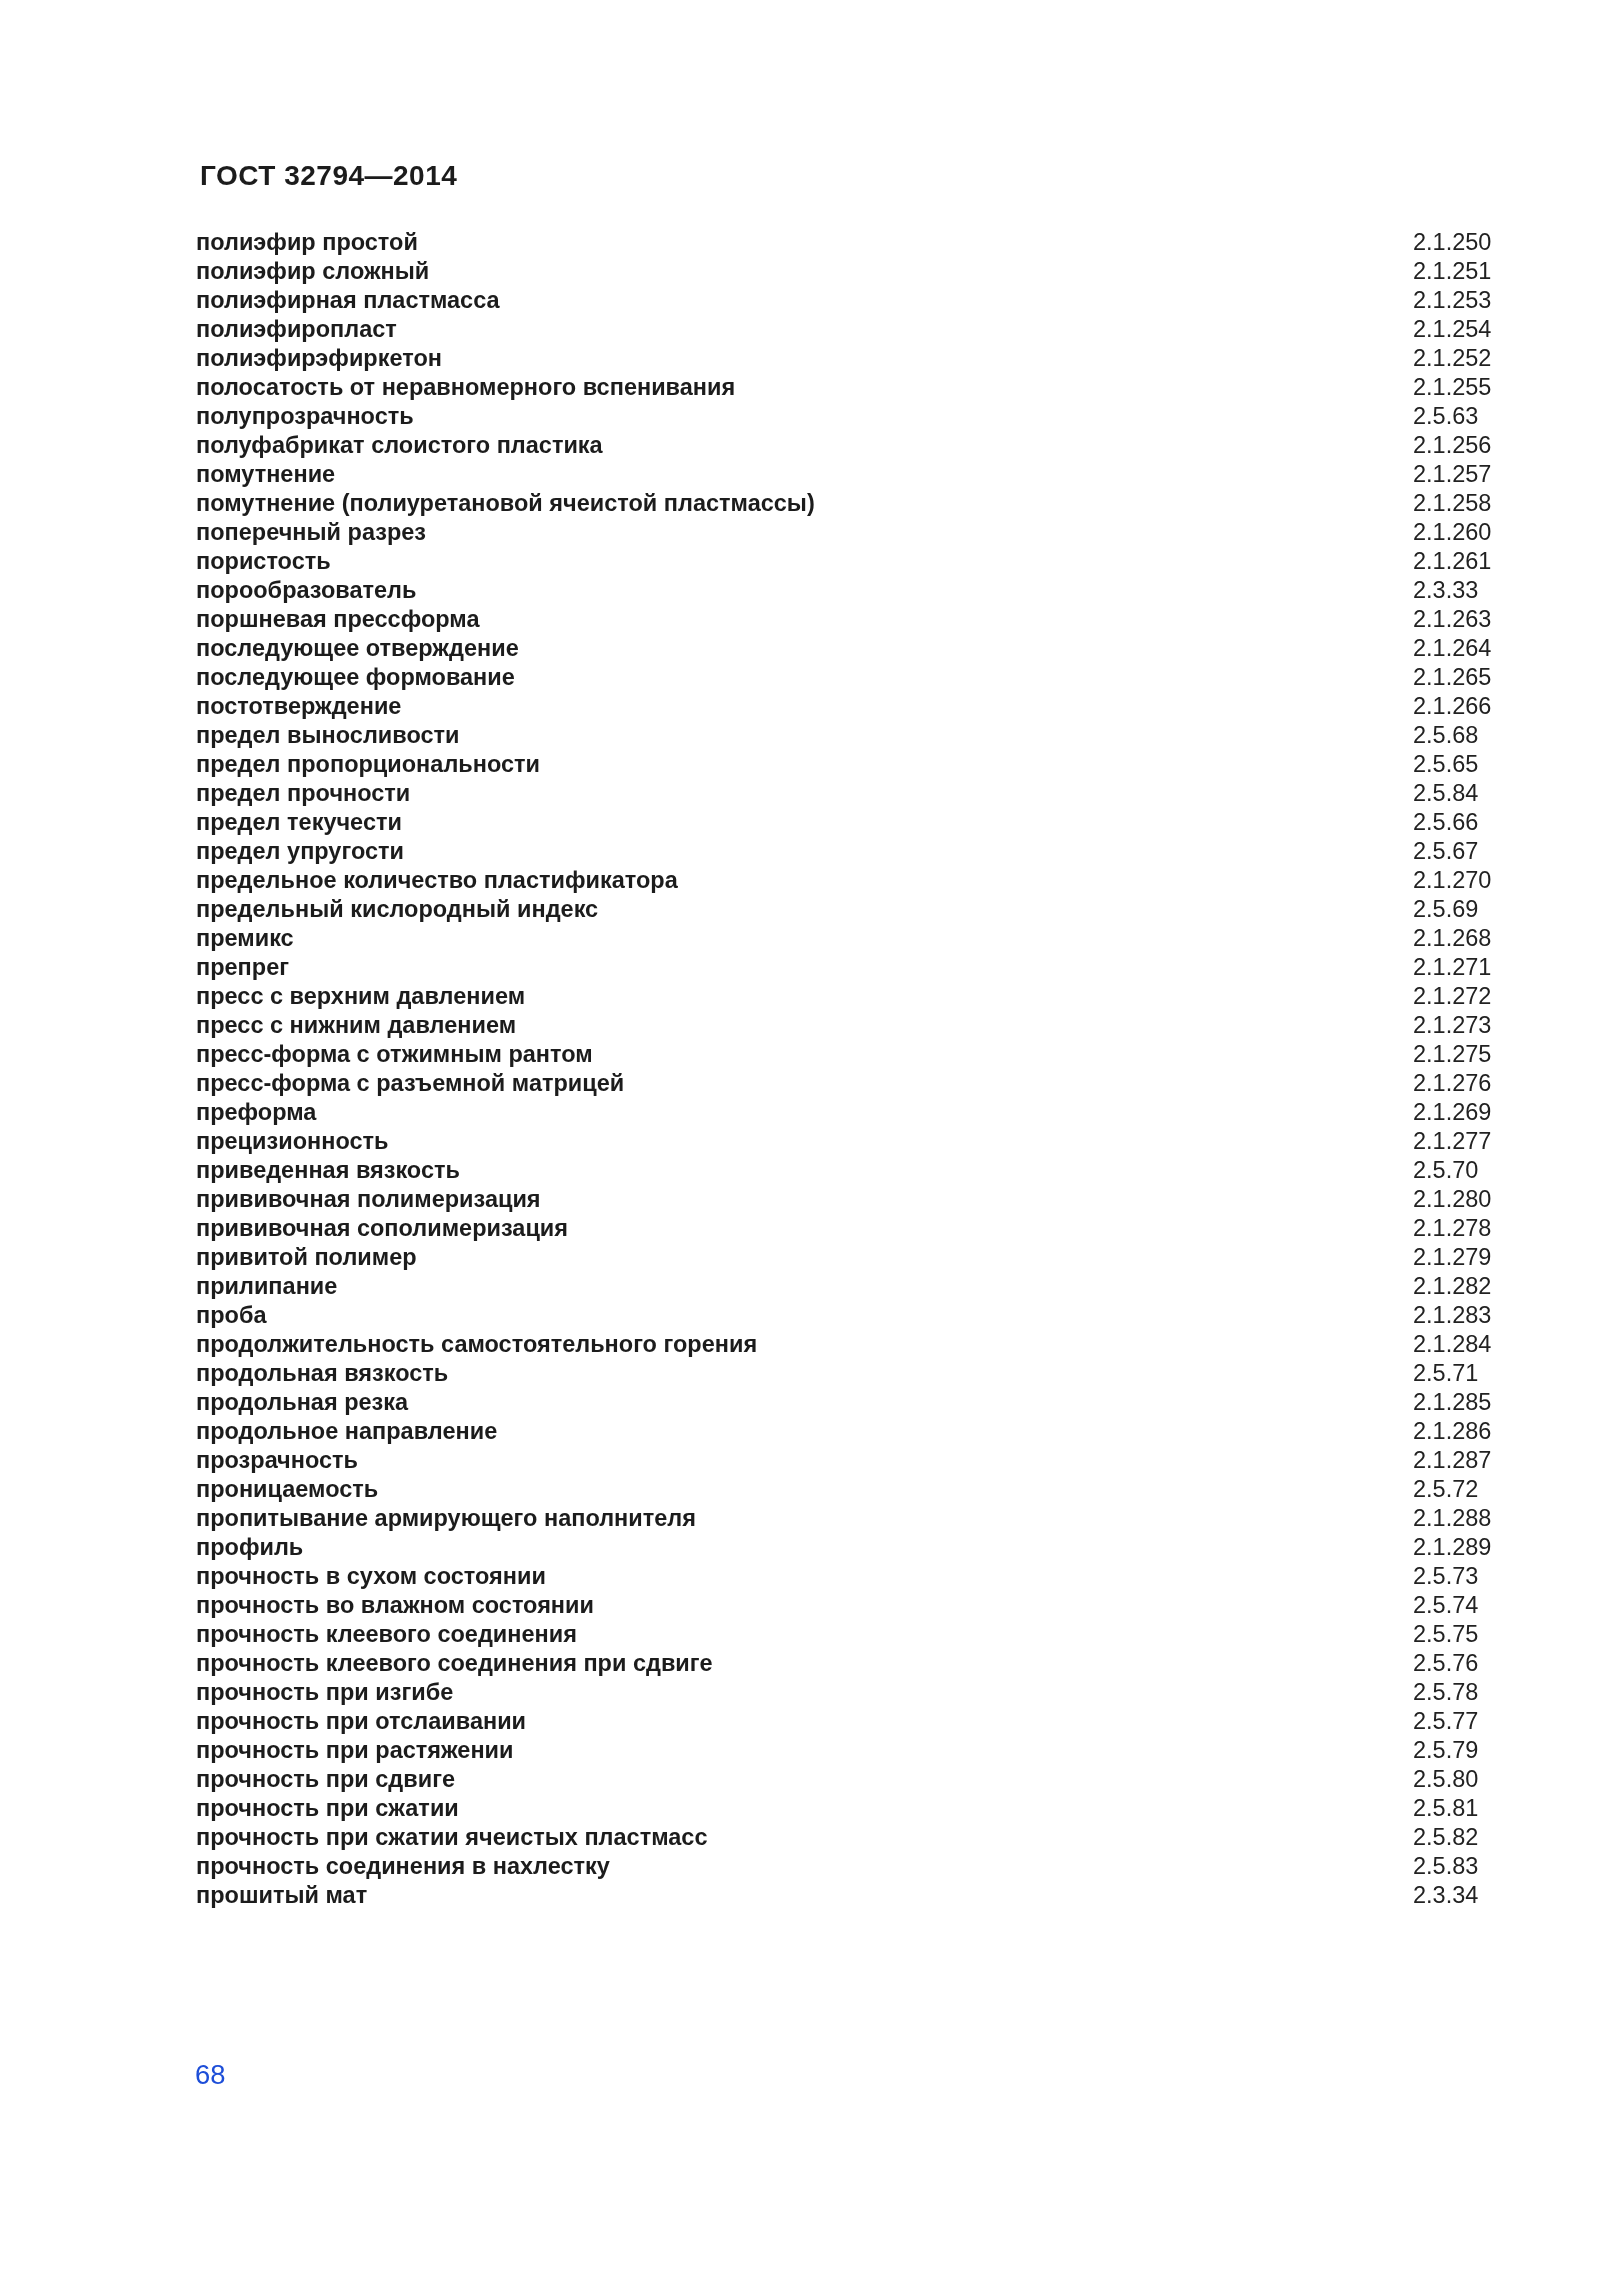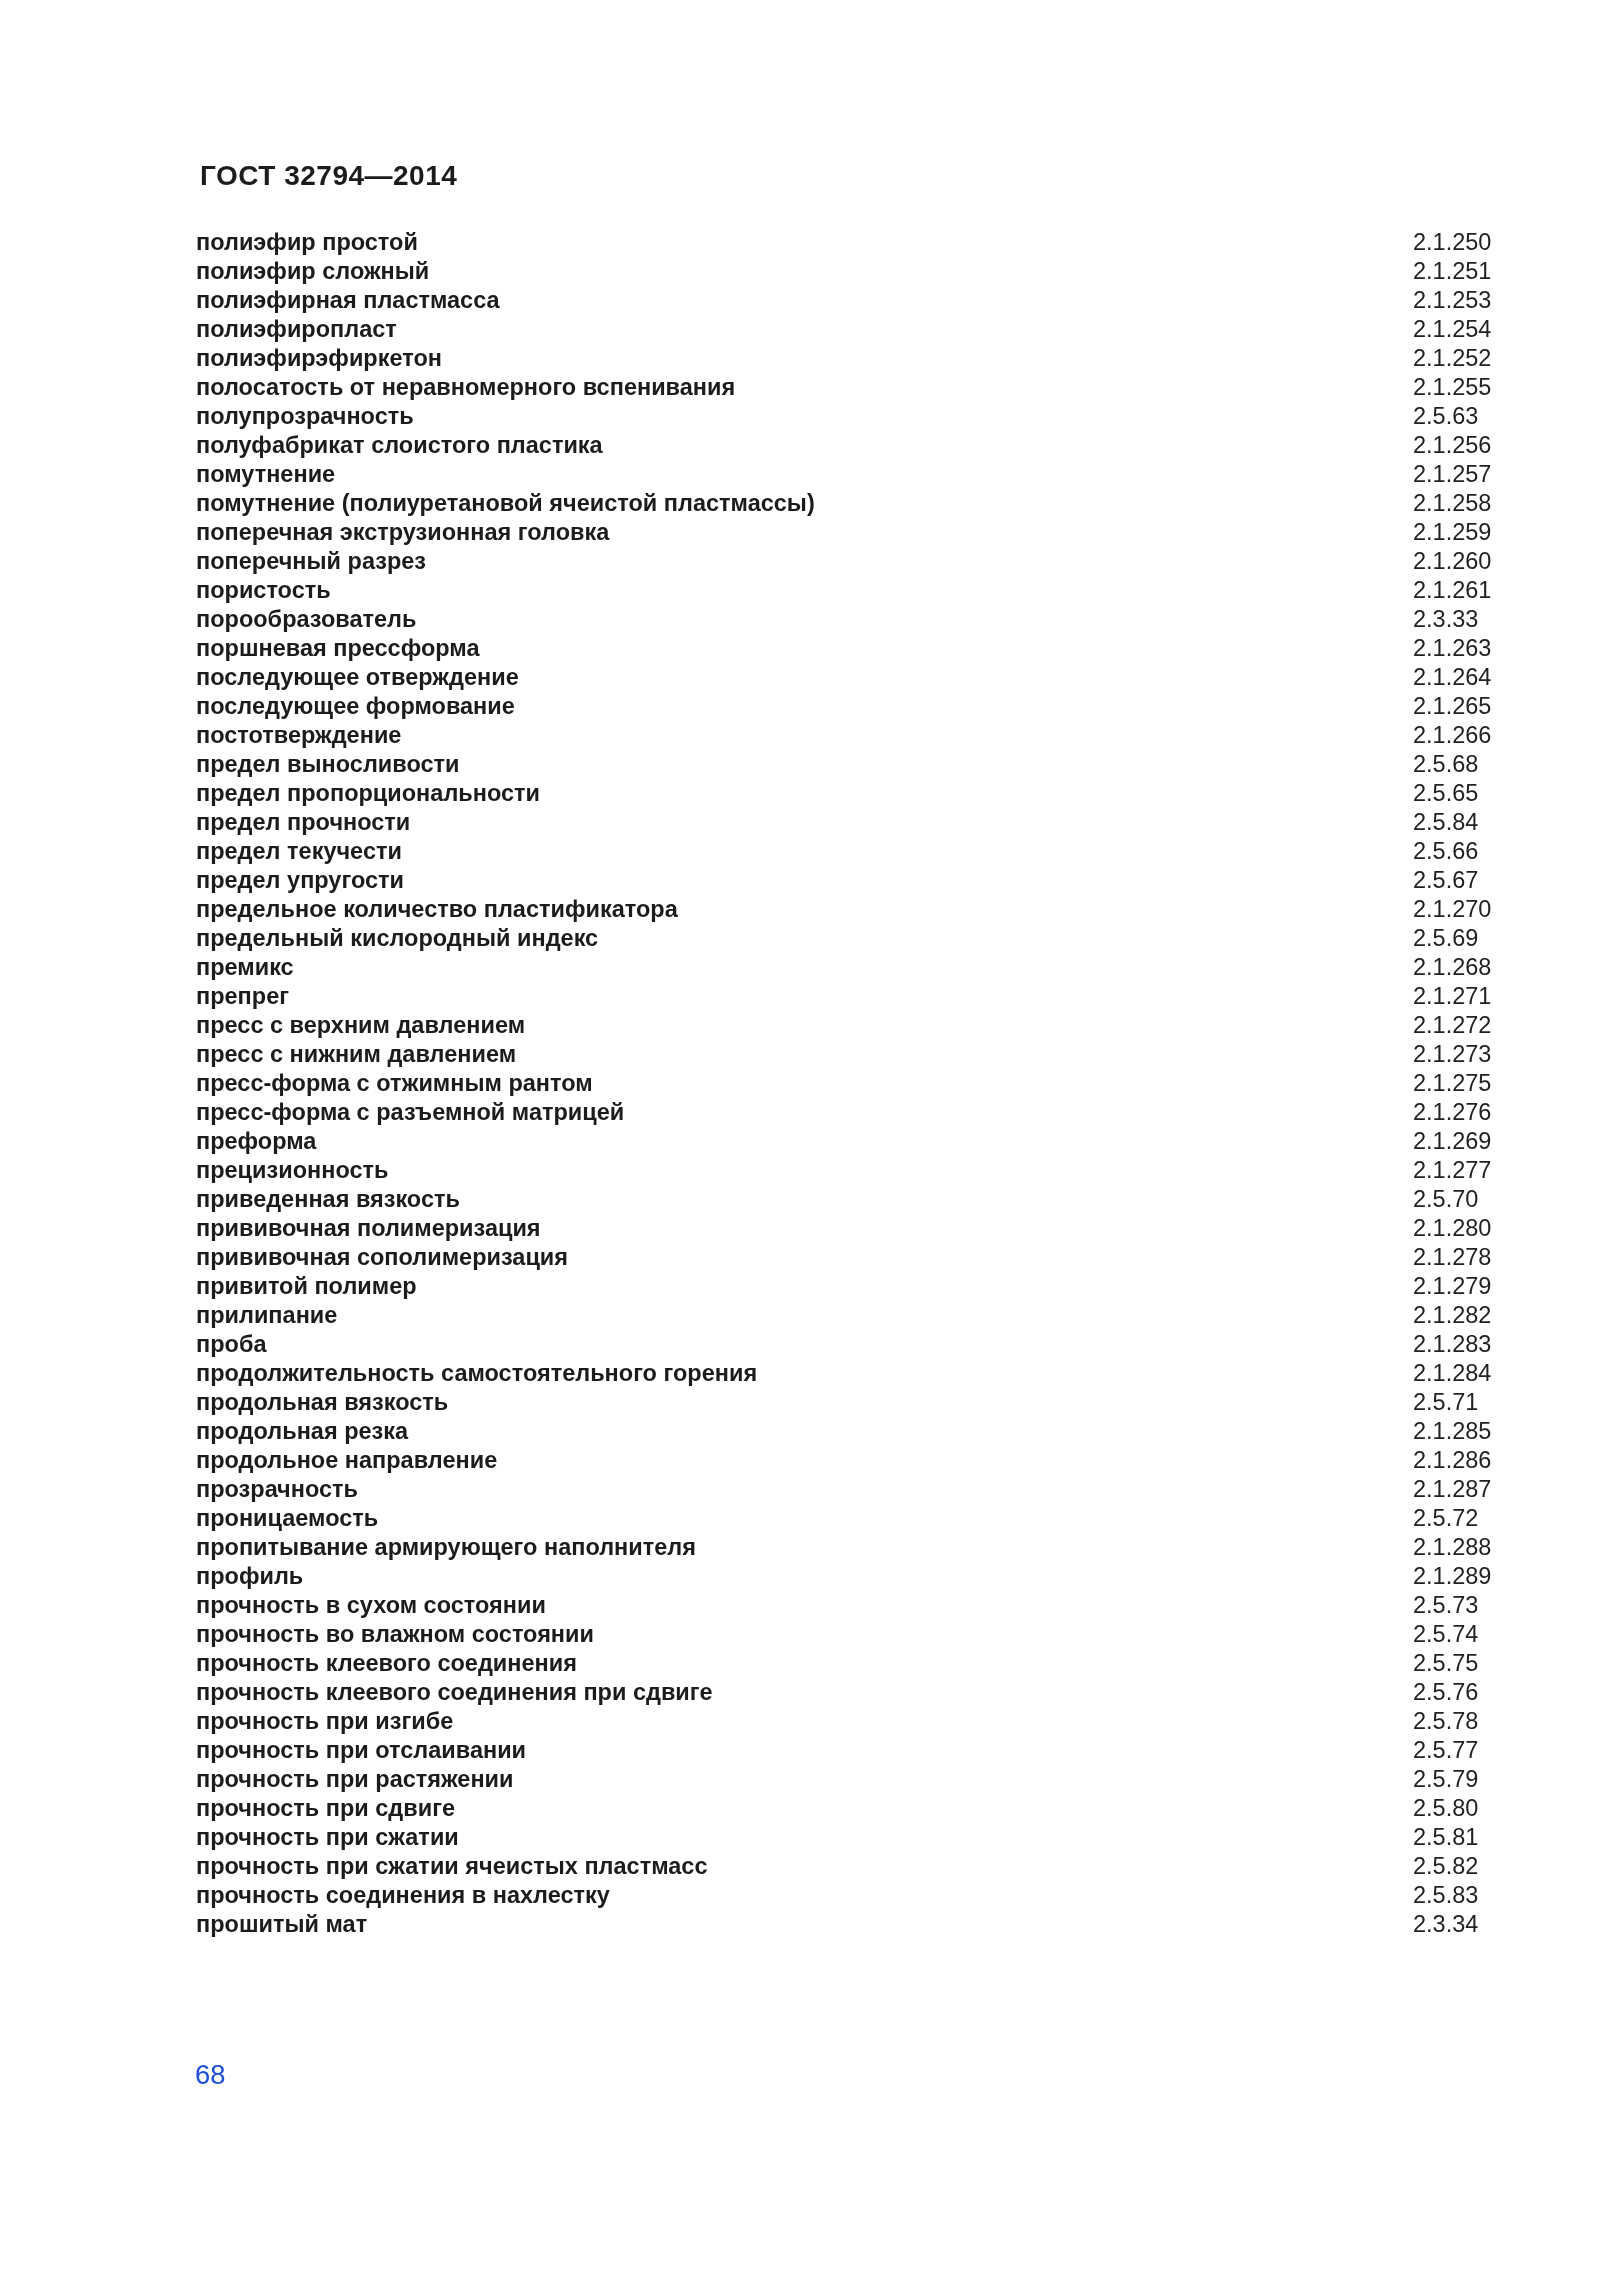--- a/index.html
+++ b/index.html
@@ -70,21 +70,20 @@
       <div class="row"><span class="term">полиэфир простой</span><span class="ref">2.1.250</span></div>
       <div class="row"><span class="term">полиэфир сложный</span><span class="ref">2.1.251</span></div>
       <div class="row"><span class="term">полиэфирная пластмасса</span><span class="ref">2.1.253</span></div>
       <div class="row"><span class="term">полиэфиропласт</span><span class="ref">2.1.254</span></div>
       <div class="row"><span class="term">полиэфирэфиркетон</span><span class="ref">2.1.252</span></div>
       <div class="row"><span class="term">полосатость от неравномерного вспенивания</span><span class="ref">2.1.255</span></div>
       <div class="row"><span class="term">полупрозрачность</span><span class="ref">2.5.63</span></div>
       <div class="row"><span class="term">полуфабрикат слоистого пластика</span><span class="ref">2.1.256</span></div>
       <div class="row"><span class="term">помутнение</span><span class="ref">2.1.257</span></div>
       <div class="row"><span class="term">помутнение (полиуретановой ячеистой пластмассы)</span><span class="ref">2.1.258</span></div>
-      <div class="row"><span class="term">поперечная экструзионная головка</span><span class="ref">2.1.259</span></div>
       <div class="row"><span class="term">поперечный разрез</span><span class="ref">2.1.260</span></div>
       <div class="row"><span class="term">пористость</span><span class="ref">2.1.261</span></div>
       <div class="row"><span class="term">порообразователь</span><span class="ref">2.3.33</span></div>
       <div class="row"><span class="term">поршневая прессформа</span><span class="ref">2.1.263</span></div>
       <div class="row"><span class="term">последующее отверждение</span><span class="ref">2.1.264</span></div>
       <div class="row"><span class="term">последующее формование</span><span class="ref">2.1.265</span></div>
       <div class="row"><span class="term">постотверждение</span><span class="ref">2.1.266</span></div>
       <div class="row"><span class="term">предел выносливости</span><span class="ref">2.5.68</span></div>
       <div class="row"><span class="term">предел пропорциональности</span><span class="ref">2.5.65</span></div>
       <div class="row"><span class="term">предел прочности</span><span class="ref">2.5.84</span></div>

